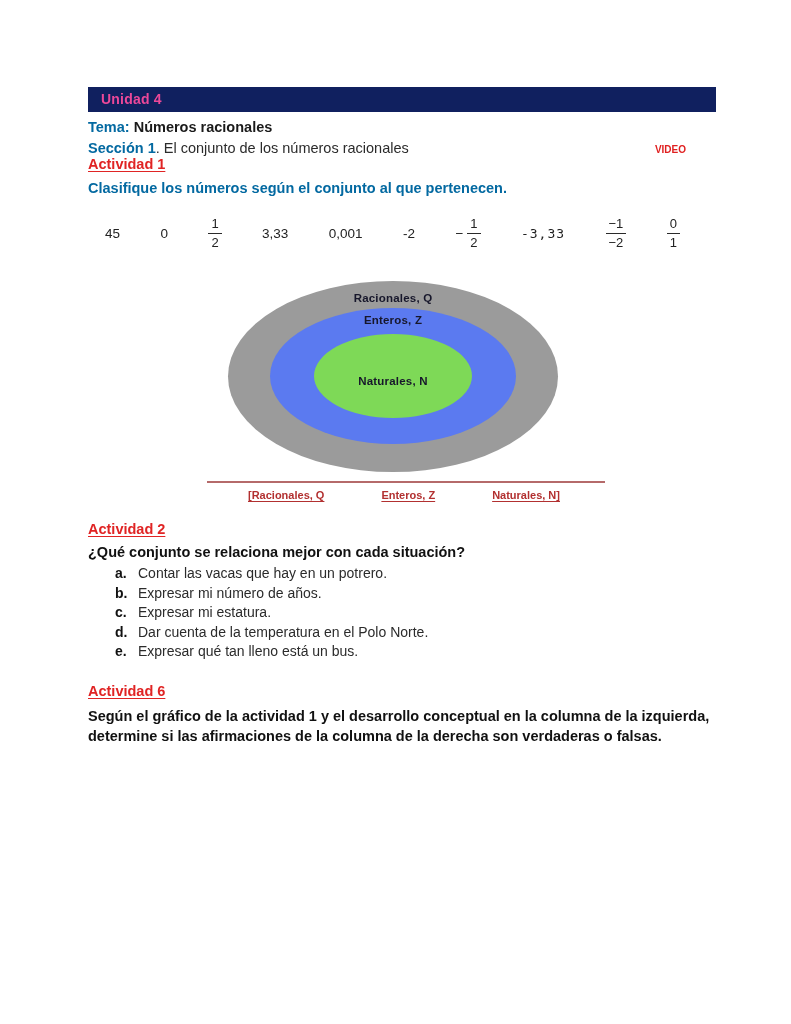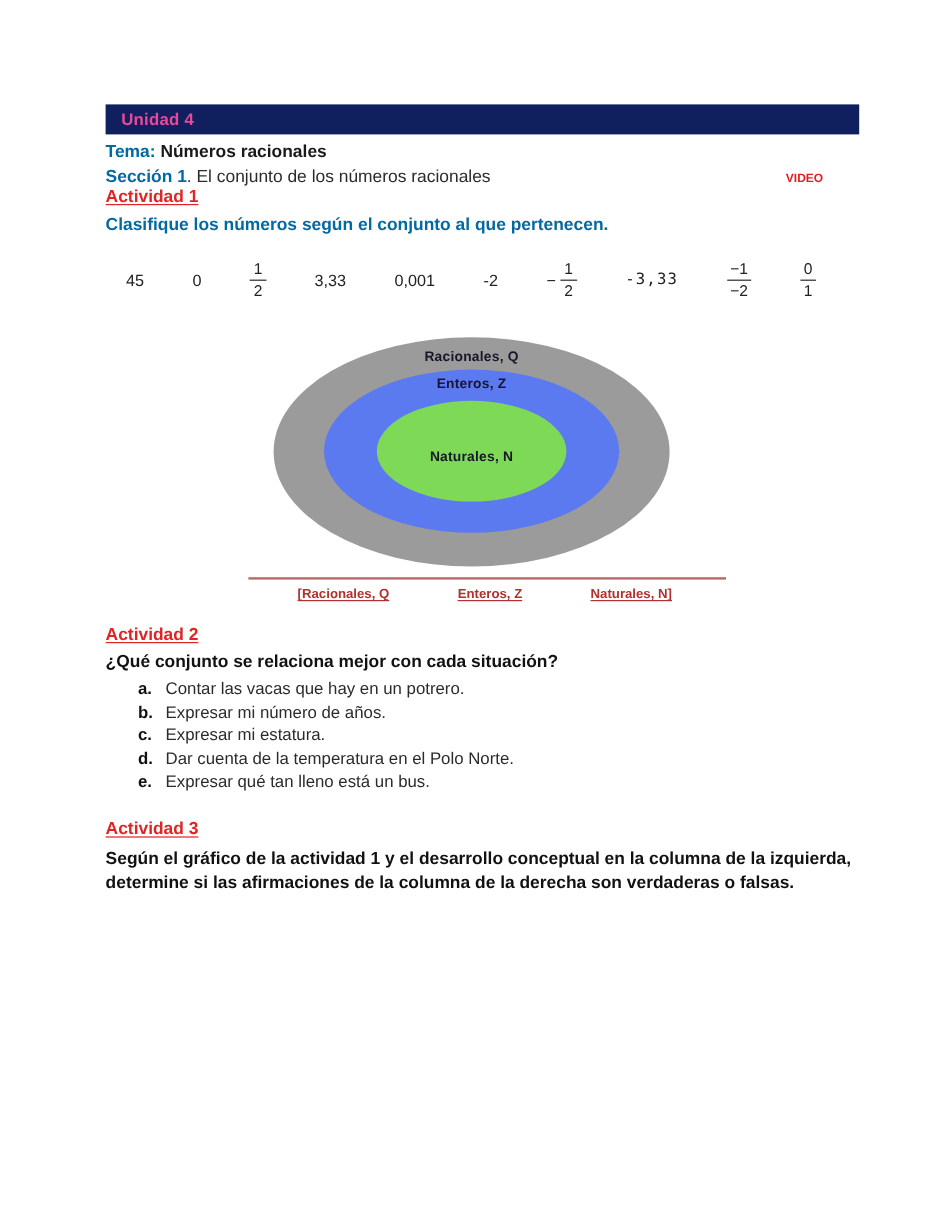--- a/index.html
+++ b/index.html
@@ -257,18 +257,18 @@
         <div class="list-row">
           <span class="list-letter">d.</span>
           <span>Dar cuenta de la temperatura en el Polo Norte.</span>
         </div>
         <div class="list-row">
           <span class="list-letter">e.</span>
           <span>Expresar qué tan lleno está un bus.</span>
         </div>
       </div>
 
-    <div class="activity-heading act3-heading">Actividad 3</div>
+    <div class="activity-heading act3-heading">Actividad 6</div>
 
     <div class="act3-text">Según el gráfico de la actividad 1 y el desarrollo conceptual en la columna de la izquierda, determine si las afirmaciones de la columna de la derecha son verdaderas o falsas.</div>
 
   </div>
 </div>
 
 </body></html>

